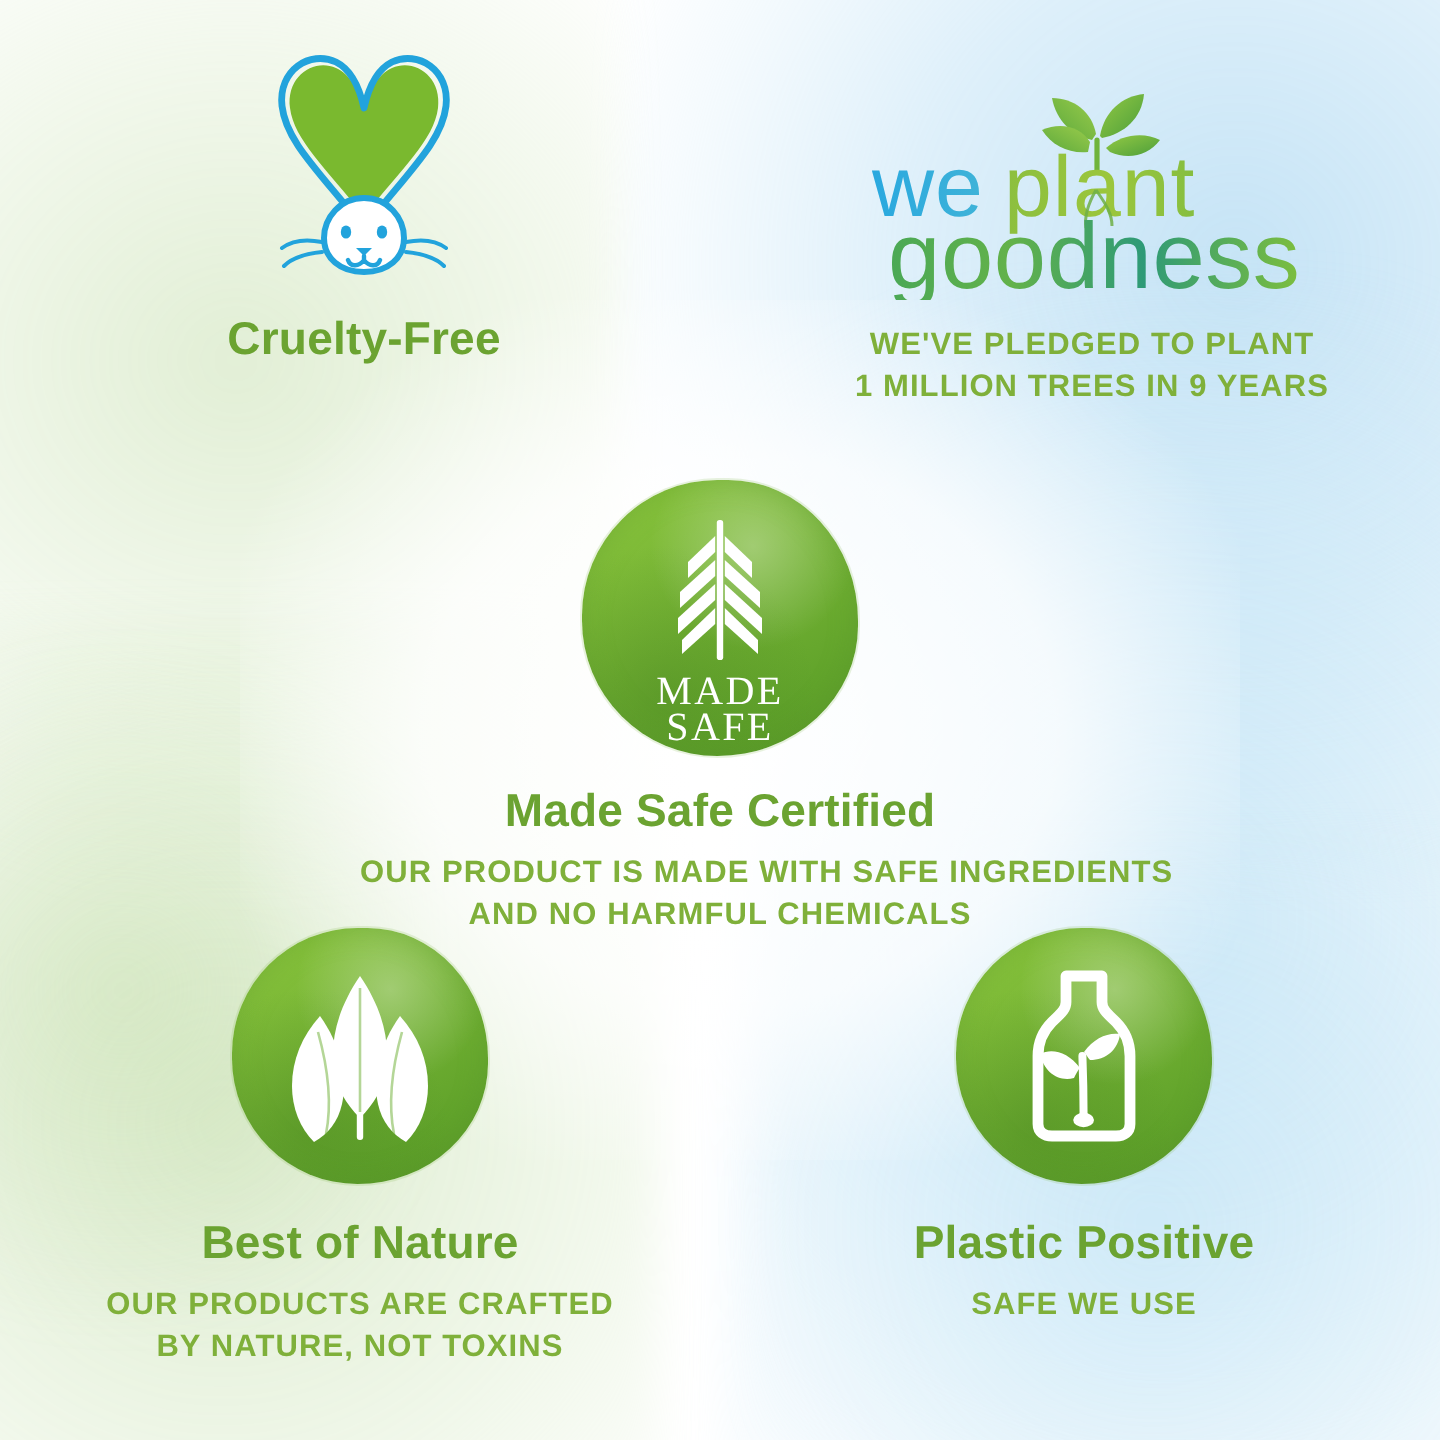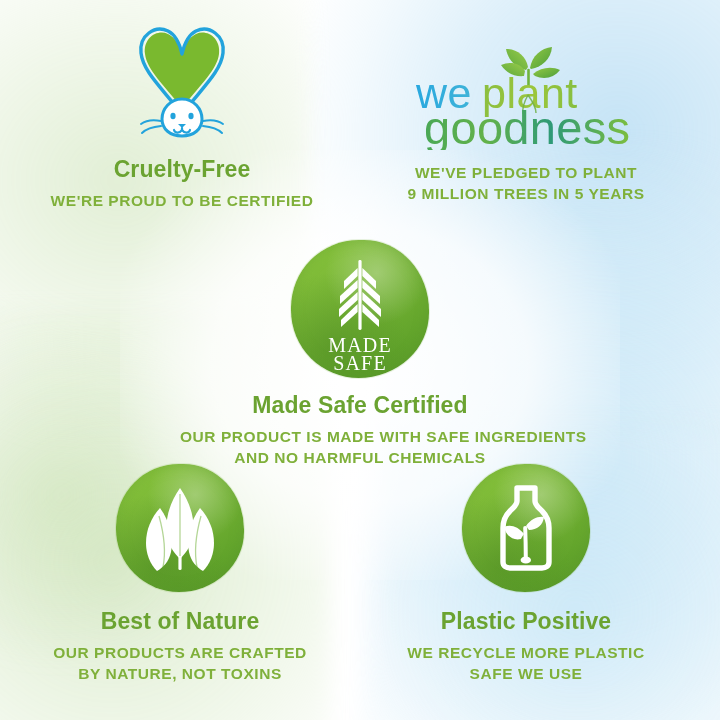--- a/index.html
+++ b/index.html
@@ -131,35 +131,35 @@
     z-index: -1;
     filter: blur(2px);
   }
   .disc svg { position: absolute; inset: 0; width: 100%; height: 100%; }
 
   
   #claim-cruelty-free { left: 12px; top: 22px; width: 340px; text-align: center; }
   #peta-logo { width: 118px; height: 120px; margin: 0 auto 14px; display: block; }
 
   
-  #claim-we-plant-goodness { right: 24px; top: 40px; width: 340px; }
+  #claim-we-plant-goodness { right: 4px; top: 40px; width: 340px; }
   #wpg-logo { width: 232px; height: 110px; margin: 0 auto 12px; display: block; }
 
   
   #claim-made-safe { left: 180px; top: 240px; width: 360px; }
   #disc-made-safe { width: 138px; height: 138px; }
   #claim-made-safe .claim-title { margin-top: 14px; }
 
   
   #claim-best-of-nature { left: 10px; top: 464px; width: 340px; }
   #disc-best-of-nature { width: 128px; height: 128px; }
   #claim-best-of-nature .claim-title { margin-top: 16px; }
 
   
-  #claim-plastic-positive { right: 24px; top: 464px; width: 340px; }
+  #claim-plastic-positive { right: 8px; top: 464px; width: 340px; }
   #disc-plastic-positive { width: 128px; height: 128px; }
   #claim-plastic-positive .claim-title { margin-top: 16px; }
 </style>
 </head>
 <body>
 
 <div id="canvas">
 
   <div class="wash" id="wash-green-left"></div>
   <div class="wash" id="wash-green-bl"></div>
@@ -188,21 +188,20 @@
       <path d="M55 102 L63 102 L59 106 Z" fill="#22A3DC"></path>
       <path d="M59 106 L59 108 M59 108 C 56 112 52 111 51 108
                M59 108 C 62 112 66 111 67 108" fill="none" stroke="#22A3DC" stroke-width="2.2" stroke-linecap="round"></path>
 
       <path d="M38 99 C 28 97 22 99 18 102 M38 104 C 28 105 22 108 19 111
                M80 99 C 90 97 96 99 100 102 M80 104 C 90 105 96 108 99 111" fill="none" stroke="#22A3DC" stroke-width="2" stroke-linecap="round"></path>
     </svg>
 
     <p class="claim-title">Cruelty-Free</p>
     <div class="claim-body">
-      <div>WE'RE PROUD TO BE CERTIFIED</div>
     </div>
   </div>
 
   <div class="claim" id="claim-we-plant-goodness">
 
     <svg id="wpg-logo" viewBox="0 0 232 110">
       <defs>
         <linearGradient id="gradWe" x1="0" y1="0" x2="1" y2="0">
           <stop offset="0%" stop-color="#29A8DF"></stop>
           <stop offset="100%" stop-color="#3FB3D8"></stop>
@@ -240,21 +239,21 @@
 
       <text x="72" y="68" font-family="'Liberation Sans', sans-serif" font-size="43" font-weight="400" fill="url(#gradPlant)" letter-spacing="0.5">plant</text>
 
       <path d="M118 55 C 114 62 112 68 113 74 M118 55 C 123 62 126 67 126 73" stroke="#6FAF46" stroke-width="1.5" fill="none" opacity="0.85"></path>
 
       <text x="14" y="104" font-family="'Liberation Sans', sans-serif" font-size="47" font-weight="400" fill="url(#gradGood)" letter-spacing="0.3">goodness</text>
     </svg>
 
     <div class="claim-body">
       <div>WE'VE PLEDGED TO PLANT</div>
-      <div>9 MILLION TREES IN 5 YEARS</div>
+      <div>1 MILLION TREES IN 9 YEARS</div>
     </div>
   </div>
 
   <div class="claim" id="claim-best-of-nature">
 
     <div class="disc" id="disc-best-of-nature">
       <svg viewBox="0 0 128 128">
         <g fill="#ffffff">
 
           <path d="M64 24 C 75 40 79 56 77 70 C 76 80 71 88 64 95
@@ -330,18 +329,17 @@
           <path d="M64 62 C 69 55 76 52 82 53 C 81 61 75 66 67 66 C 66 65 65 63 64 62 Z"></path>
           <path d="M62 70 C 56 62 48 60 42 63 C 44 72 51 77 59 75 C 60 73 61 71 62 70 Z"></path>
           <path d="M63.2 64 C 63.6 74 63.8 84 63.8 95" stroke="#ffffff" stroke-width="4" fill="none" stroke-linecap="round"></path>
           <ellipse cx="63.8" cy="96" rx="5.2" ry="3.6"></ellipse>
         </g>
       </svg>
     </div>
 
     <p class="claim-title">Plastic Positive</p>
     <div class="claim-body">
-      <div>WE RECYCLE MORE PLASTIC</div>
       <div>SAFE WE USE</div>
     </div>
   </div>
 
 </div>
 
 </body></html>

